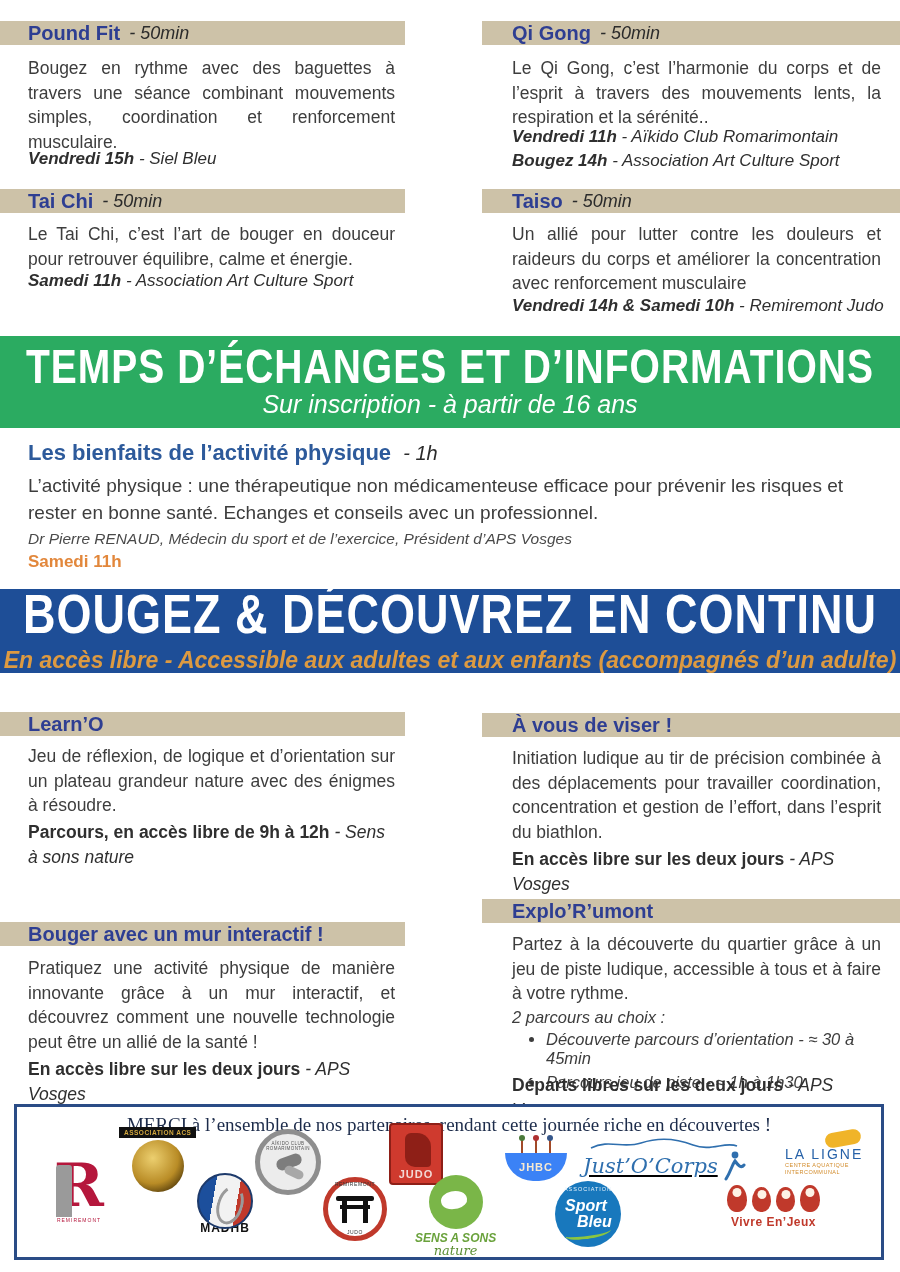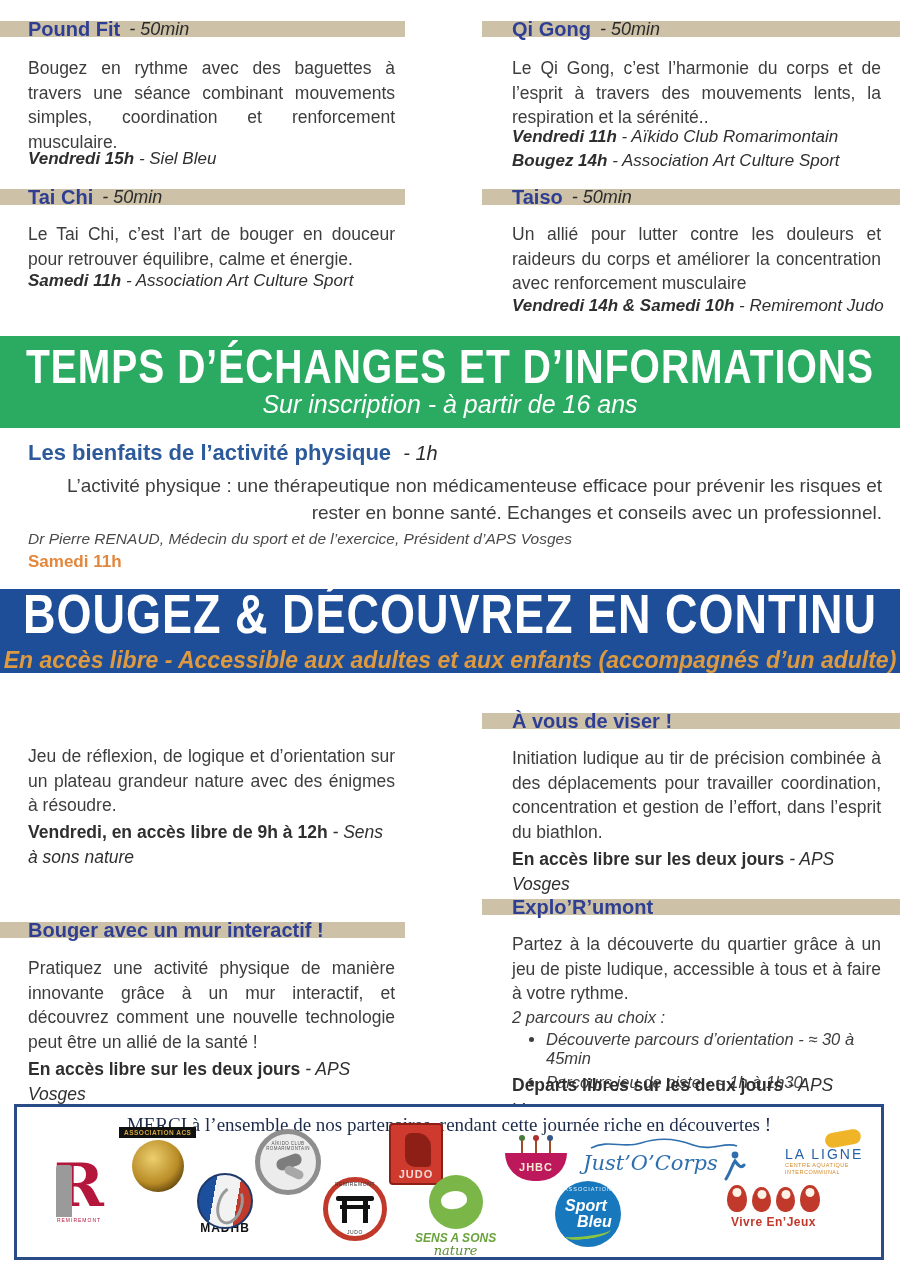--- a/index.html
+++ b/index.html
@@ -1,21 +1,21 @@
 <!DOCTYPE html>
 <html><head>
 <meta charset="utf-8">
 <style>
   * { box-sizing: border-box; }
   html,body { margin:0; padding:0; }
   body { width:900px; height:1272px; background:#fff; font-family:"Liberation Sans",sans-serif; }
   .page { position:relative; width:900px; height:1272px; background:#fff; overflow:hidden; }
 
   
-  .bar { position:absolute; height:16px; background:#cdc2a8; display:flex; align-items:center; gap:9px; }
+  .bar { position:absolute; height:24px; background:#cdc2a8; display:flex; align-items:center; gap:9px; }
   .bar.colL { left:0; width:405px; padding-left:28px; }
   .bar.colR { left:482px; width:418px; padding-left:30px; }
   .bar .t { font-weight:700; font-size:20px; color:#2e3e92; white-space:nowrap; }
   .bar .d { font-style:italic; font-size:18px; color:#2b2b2b; white-space:nowrap; }
 
   
   .desc { position:absolute; margin:0; font-size:17.5px; line-height:24.5px; color:#3d3d3d; text-align:justify; }
   .desc.colL { left:28px; width:367px; }
   .desc.colR { left:512px; width:369px; }
 
@@ -34,21 +34,21 @@
   .banner .big { display:inline-block; color:#fff; font-weight:800; letter-spacing:1px; transform:scaleY(1.22); white-space:nowrap; }
   .banner.green .big { font-size:39px; }
   .banner.blue  .big { font-size:45px; }
   .banner.green .sub { margin-top:1px; color:#fff; font-style:italic; font-size:25px; }
   .banner.blue  .sub { margin-top:6px; color:#dd9a41; font-style:italic; font-weight:700; font-size:23px; }
 
   
   .bf-title { position:absolute; left:28px; top:440px; margin:0; font-size:22px; }
   .bf-title .t { font-weight:700; color:#2d5a9b; }
   .bf-title .d { font-style:italic; color:#2b2b2b; font-size:20px; margin-left:6px; }
-  .bf-desc { position:absolute; left:28px; top:472px; width:854px; margin:0; font-size:19px; line-height:27px; color:#3d3d3d;text-align:right; }
+  .bf-desc { position:absolute; left:28px; top:472px; width:854px; margin:0; font-size:19px; line-height:27px; color:#3d3d3d; }
   .bf-credit { position:absolute; left:28px; top:530px; margin:0; font-style:italic; font-size:15.5px; color:#4a4a4a; }
   .bf-sched { position:absolute; left:28px; top:552px; margin:0; font-weight:700; font-size:17px; color:#e2873b; }
 
   
   .intro { position:absolute; margin:0; font-style:italic; font-size:16.5px; color:#3d3d3d; }
   .blist { position:absolute; margin:0; padding-left:22px; font-style:italic; font-size:16.5px; color:#3d3d3d; }
   .blist li { margin-bottom:5px; }
 
   
   .footer { position:absolute; left:14px; top:1104px; width:870px; height:156px; background:#fff; border:3px solid #2a4c86; }
@@ -70,24 +70,24 @@
   .aik-txt { position:absolute; top:7px; width:100%; text-align:center; font-size:4.5px; color:#555; letter-spacing:.4px; }
 
   .ctps-box { width:54px; height:62px; background:#cf3a2e; border:2px solid #8e1f17; border-radius:4px; position:relative; }
   .ctps-box::before { content:""; position:absolute; left:14px; top:8px; width:26px; height:34px; background:#8e1f17; border-radius:6px 14px 4px 10px; }
   .ctps-txt { position:absolute; bottom:3px; width:100%; text-align:center; font-weight:700; font-size:11px; color:#f2d9d5; letter-spacing:1px; }
 
   .jhbc-masts { display:flex; gap:12px; height:16px; align-items:flex-end; }
   .mast { width:2px; height:14px; background:#a14a28; position:relative; }
   .mast::after { content:""; position:absolute; top:-4px; left:-2px; width:6px; height:6px; border-radius:50%; }
   .mast.m1::after{ background:#4a7a3a; } .mast.m2::after{ background:#b03030; } .mast.m3::after{ background:#35568a; }
-  .jhbc-hull { width:62px; height:28px; background:#be185d; border-radius:0 0 62px 62px; display:flex; align-items:center; justify-content:center;
+  .jhbc-hull { width:62px; height:28px; background:#3b82f6; border-radius:0 0 62px 62px; display:flex; align-items:center; justify-content:center;
                color:#f7e9d2; font-weight:700; font-size:11px; letter-spacing:1px; }
 
-  .joc-row { display:flex; align-items:flex-start; gap:4px; }
+  .joc-row { display:flex; align-items:center; gap:4px;text-decoration:underline; }
   .joc-txt { font-family:"DejaVu Serif",serif; font-style:italic; font-size:21px; color:#2f6fae; white-space:nowrap; }
 
   .ll-rect { width:36px; height:15px; background:#f0b429; border-radius:8px; transform:rotate(-10deg); margin-left:40px; }
   .ll-name { font-size:14px; letter-spacing:2px; color:#2762a8; margin-top:0; white-space:nowrap; }
   .ll-sub { font-size:5.5px; color:#d28b2a; letter-spacing:.5px; line-height:7px; text-align:left; width:100%; }
 
   .mad-circ { width:56px; height:56px; border-radius:50%; border:2px solid #1d3a6b; position:relative;
               background:linear-gradient(100deg,#1c4f9c 0 30%,#f2f2f2 30% 70%,#c0392b 70%); }
   .mad-circ::after { content:""; position:absolute; left:18px; top:10px; width:20px; height:34px; border:3px solid #9a9a9a; border-radius:50%; border-top-color:transparent; transform:rotate(18deg); }
   .mad-txt { margin-top:-8px; font-weight:700; font-size:12px; color:#111; letter-spacing:1px;
@@ -176,23 +176,26 @@
   </p>
   <p class="bf-desc">L’activité physique : une thérapeutique non médicamenteuse efficace pour prévenir les risques et rester en bonne santé. Echanges et conseils avec un professionnel.</p>
   <p class="bf-credit">Dr Pierre RENAUD, Médecin du sport et de l’exercice, Président d’APS Vosges</p>
   <p class="bf-sched">Samedi 11h</p>
 
   <div class="banner blue">
     <span class="big">BOUGEZ &amp; DÉCOUVREZ EN CONTINU</span>
     <span class="sub">En accès libre - Accessible aux adultes et aux enfants (accompagnés d’un adulte)</span>
   </div>
 
+  <div class="bar colL" style="top:712px">
+    <span class="t">Learn’O</span>
+  </div>
   <p class="desc colL" style="top:744px">Jeu de réflexion, de logique et d’orientation sur un plateau grandeur nature avec des énigmes à résoudre.</p>
   <p class="schedwrap" style="left:28px; top:820px; width:367px">
-    <span class="tmu">Vendredi, en accès libre de 9h à 12h</span>
+    <span class="tmu">Parcours, en accès libre de 9h à 12h</span>
     <span class="og">- Sens à sons nature</span>
   </p>
 
   <div class="bar colR" style="top:713px">
     <span class="t">À vous de viser !</span>
   </div>
   <p class="desc colR" style="top:746px">Initiation ludique au tir de précision combinée à des déplacements pour travailler coordination, concentration et gestion de l’effort, dans l’esprit du biathlon.</p>
   <p class="schedwrap" style="left:512px; top:847px; width:369px">
     <span class="tmu">En accès libre sur les deux jours</span>
     <span class="og">- APS Vosges</span>

